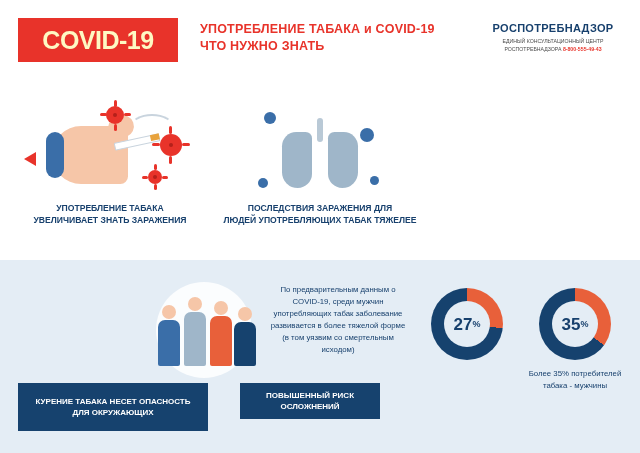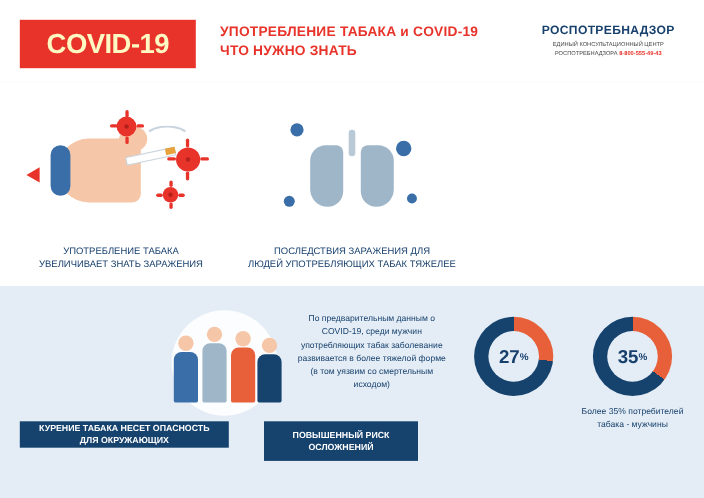--- a/index.html
+++ b/index.html
@@ -44,21 +44,21 @@
     color:#17406d;font-weight:bold;font-size:9.5px;letter-spacing:.2px;
   }
 
   
   .col{position:absolute;top:108px;width:200px;text-align:center;}
   .col1{left:10px;}
   .col2{left:220px;}
   .col3{left:430px;}
   .art{height:92px;position:relative;}
   .cap{
-    margin-top:22px;color:#17406d;font-weight:normal;font-size:8.6px;line-height:1.45;
+    margin-top:2px;color:#17406d;font-weight:bold;font-size:8.6px;line-height:1.45;
   }
 
   
   .hand1{
     position:absolute;left:42px;top:18px;width:76px;height:58px;
     background:#f6c6a8;border-radius:38px 10px 10px 38px;
   }
   .hand1 .thumb{
     position:absolute;right:-6px;top:-10px;width:26px;height:22px;background:#f6c6a8;
     border-radius:12px;transform:rotate(-20deg);
@@ -162,21 +162,21 @@
   .dcap{
     margin-top:8px;color:#17406d;font-size:7.8px;line-height:1.5;
   }
 
   
   .bar-label{
     position:absolute;background:#16426e;color:#ffffff;font-weight:bold;
     font-size:8px;line-height:1.4;display:flex;align-items:center;justify-content:center;
     text-align:center;padding:6px 4px;box-sizing:border-box;
   }
-  .bl1{left:18px;top:383px;width:190px;height:24px;}
+  .bl1{left:18px;top:383px;width:190px;height:48px;}
   .bl2{left:240px;top:383px;width:140px;height:36px;}
 </style>
 </head>
 <body>
 
 <div class="page">
 
   <div class="header">
     <div class="logo-box">
       <span class="logo-text">COVID-19</span>

